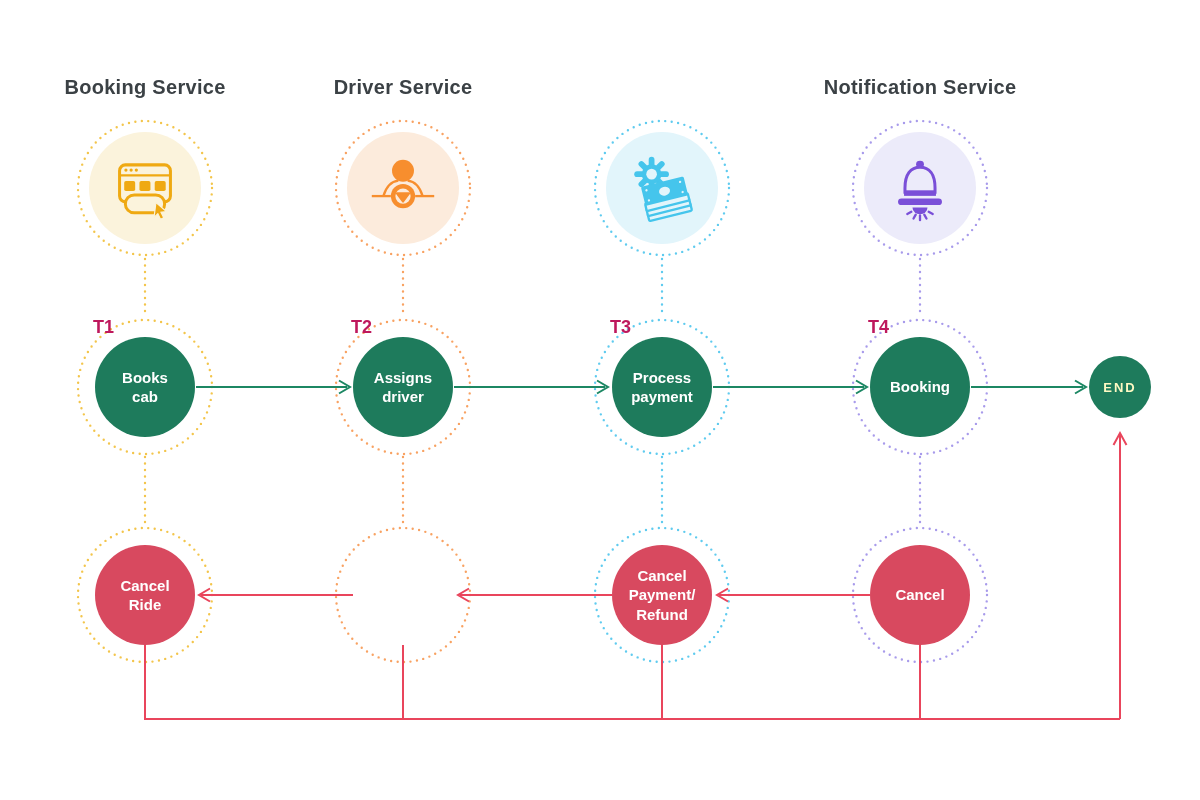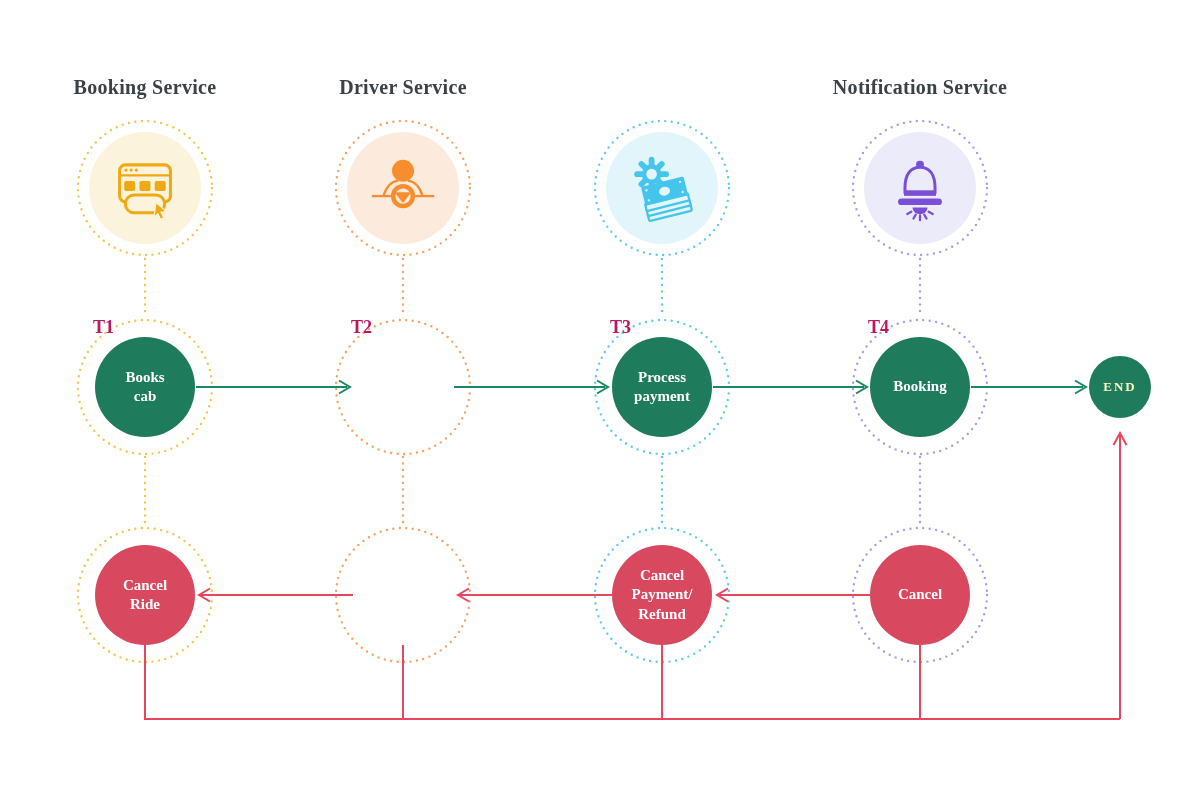--- a/index.html
+++ b/index.html
@@ -1,18 +1,18 @@
 <!DOCTYPE html>
 <html><head>
 <meta charset="utf-8">
 <style>
   html,body{margin:0;padding:0;background:#ffffff;}
   .canvas{
     position:relative;width:1200px;height:800px;background:#ffffff;overflow:hidden;
-    font-family:Liberation Serif, serif;
+    font-family:Liberation Sans, sans-serif;
   }
   .overlay{position:absolute;left:0;top:0;width:1200px;height:800px;pointer-events:none;}
   .svc-header{
     position:absolute;top:76px;transform:translateX(-50%);
     font-size:20px;font-weight:bold;color:#3B4145;white-space:nowrap;letter-spacing:.3px;
   }
   .icon-circle{
     position:absolute;width:112px;height:112px;border-radius:50%;
     display:flex;align-items:center;justify-content:center;
   }
@@ -121,20 +121,22 @@
       <path d="M15 39 C18 29 24 26 28 25.6" fill="none" stroke="#F78E2E" stroke-width="2"></path>
       <path d="M36 25.6 C40 26 46 29 49 39" fill="none" stroke="#F78E2E" stroke-width="2"></path>
       <line x1="5" y1="39" x2="21.5" y2="39" stroke="#F78E2E" stroke-width="2"></line>
       <line x1="42.5" y1="39" x2="59" y2="39" stroke="#F78E2E" stroke-width="2"></line>
       <circle cx="32" cy="39" r="10.5" fill="#F78E2E"></circle>
       <circle cx="32" cy="39" r="6.6" fill="#FCEBDC"></circle>
       <path d="M26.8 36.6 L37.2 36.6 L32 43.6 Z" fill="#F78E2E" stroke="#F78E2E" stroke-width="2" stroke-linejoin="round"></path>
     </svg>
   </div>
   <div class="t-label" style="left:351px;top:317px">T2</div>
+  <div class="node green" style="left:353px;top:337px">Assigns
+driver</div>
 
   <div class="icon-circle" style="left:606px;top:132px;background:#E2F5FB">
     <svg width="74" height="74" viewBox="0 0 64 64">
       <g stroke="#45C5EC" stroke-width="5" stroke-linecap="round">
         <line x1="23" y1="20" x2="35.5" y2="20"></line>
         <line x1="23" y1="20" x2="31.8" y2="28.8"></line>
         <line x1="23" y1="20" x2="23" y2="32.5"></line>
         <line x1="23" y1="20" x2="14.2" y2="28.8"></line>
         <line x1="23" y1="20" x2="10.5" y2="20"></line>
         <line x1="23" y1="20" x2="14.2" y2="11.2"></line>

